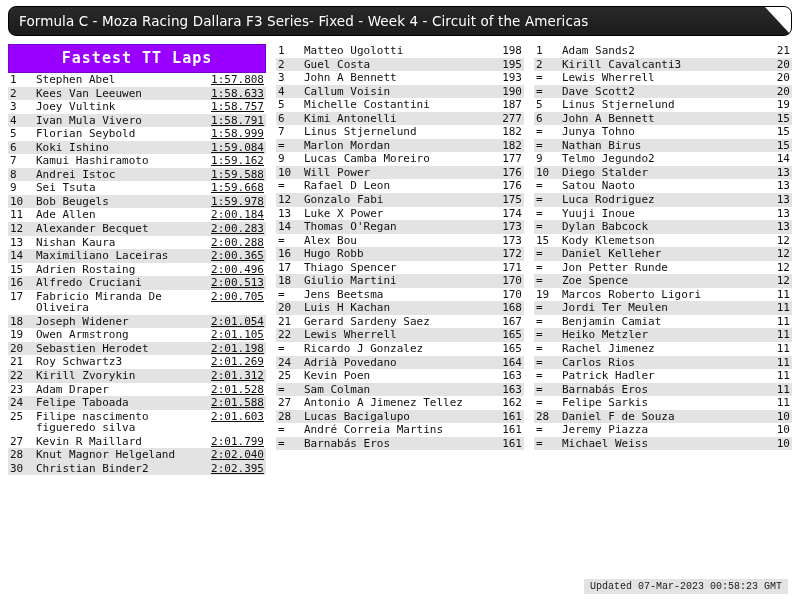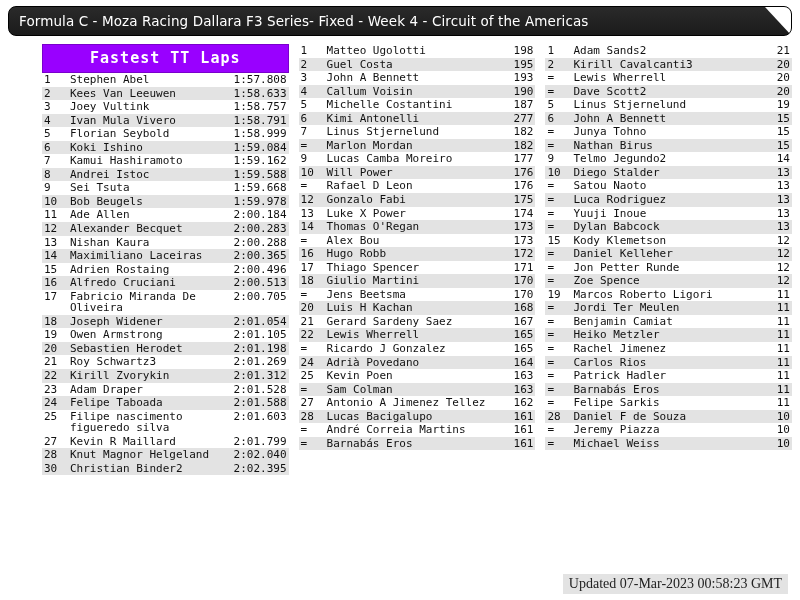--- a/index.html
+++ b/index.html
@@ -51,21 +51,21 @@
   }
   
   .columns {
     display: flex;
     gap: 10px;
     margin-top: 8px;
   }
   .col {
     background: #ffffff;
   }
-  .col-1 { width: 258px; margin-left: 34px; }
+  .col-1 { width: 258px; }
   .col-2 { width: 248px; }
   .col-3 { width: 258px; }
 
   .col-header {
     background: #9900ff;
     color: #ffffff;
     text-align: center;
     font-family: "DejaVu Sans Mono", monospace;
     font-size: 15px;
     font-weight: bold;
@@ -95,34 +95,34 @@
   td.name {
     text-align: left;
     padding-left: 4px;
     white-space: normal;
   }
   td.val {
     text-align: right;
     padding-right: 8px;
     white-space: nowrap;
   }
-  .col-1 td.val { width: 64px; }
+  .col-1 td.val { width: 64px; text-decoration: underline; }
   .col-2 td.val { width: 34px; }
   .col-3 td.val { width: 30px; }
 
   
   .footer {
     position: absolute;
     right: 12px;
     bottom: 6px;
     background: #e3e3e3;
     color: #222;
-    font-size: 14px;
+    font-size: 10px;
     padding: 2px 6px;
-    font-family: Liberation Serif, serif;
+    font-family: Liberation Mono, monospace;
     white-space: nowrap;
     text-align: right;
   }
 </style>
 </head>
 <body>
 
 <div class="page">
 
   <div class="title-bar">

